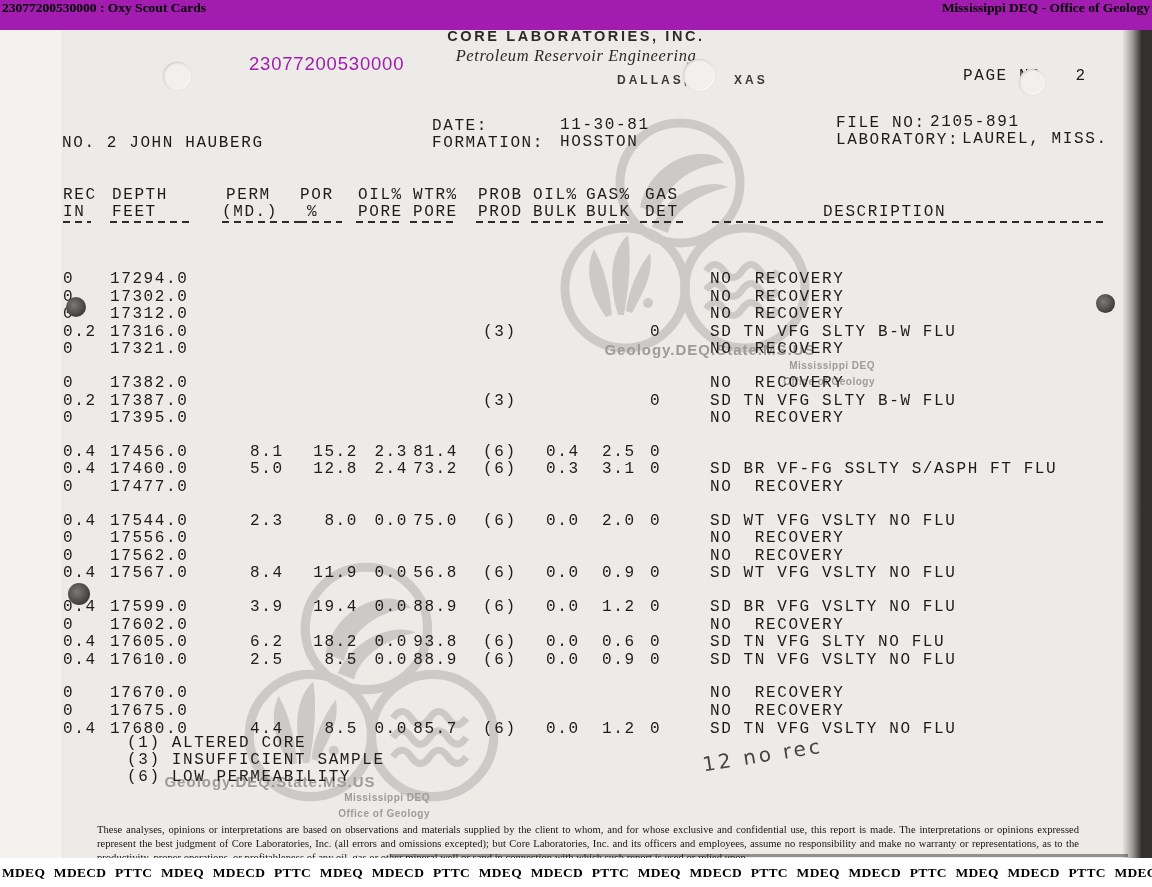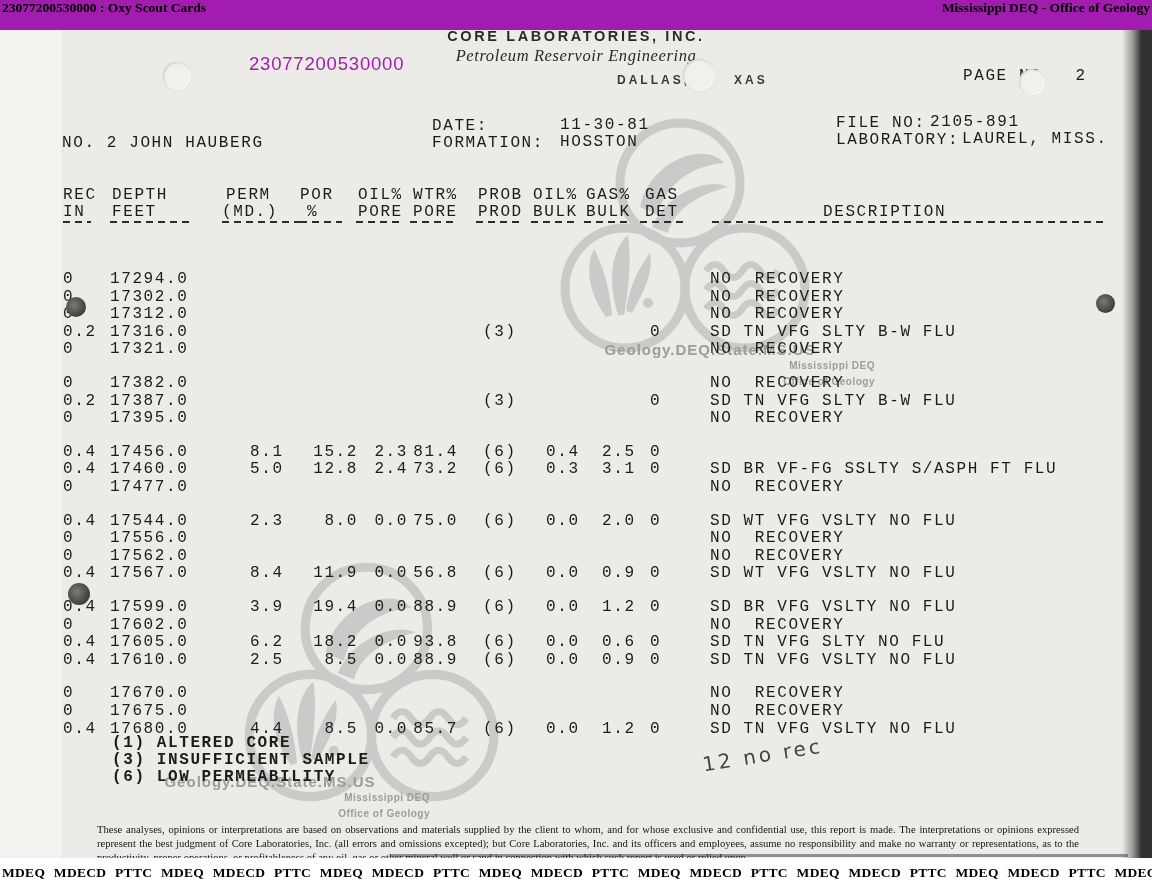--- a/index.html
+++ b/index.html
@@ -59,21 +59,21 @@
          box-shadow:inset 1px 1px 2px rgba(0,0,0,.14),inset -1px -1px 1px rgba(255,255,255,.6),0 0 2px rgba(0,0,0,.08);}
   .dot{position:absolute;border-radius:50%;z-index:20;
        background:radial-gradient(circle at 40% 40%,#7c7a76,#403e3b 70%);}
   
   .wm-svg{position:absolute;z-index:2;opacity:.38;}
   .wm-text{position:absolute;z-index:2;text-align:center;color:#9d9c9a;
            font-family:"Liberation Sans",sans-serif;font-weight:bold;margin-top:48px;}
   .wm-text .l1{font-size:15px;letter-spacing:1px;line-height:17px;}
   .wm-text .l2,.wm-text .l3{font-size:10px;letter-spacing:.5px;line-height:16px;text-align:right;}
   
-  .fnote{position:absolute;left:112px;z-index:10;font-weight:bold;}
+  .fnote{position:absolute;left:127px;z-index:10;}
   
   .hand{position:absolute;left:702px;top:726px;z-index:12;transform:rotate(-9deg);
         font-family:"DejaVu Sans",sans-serif;font-size:20px;letter-spacing:3px;color:#454442;}
   
   .disc{position:absolute;left:97px;top:806px;width:982px;z-index:10;text-align:justify;
         font-family:"Liberation Serif",serif;font-size:10.6px;line-height:14.2px;color:#161514;}
 </style>
 </head>
 <body>
 

